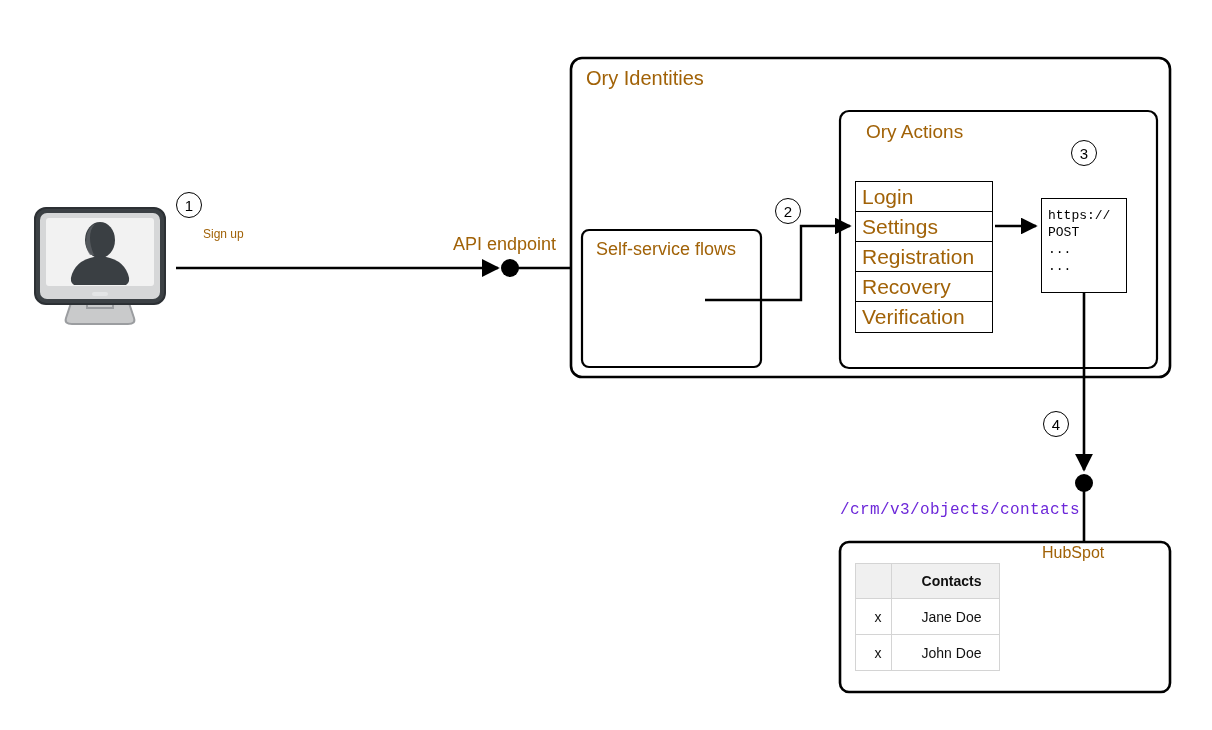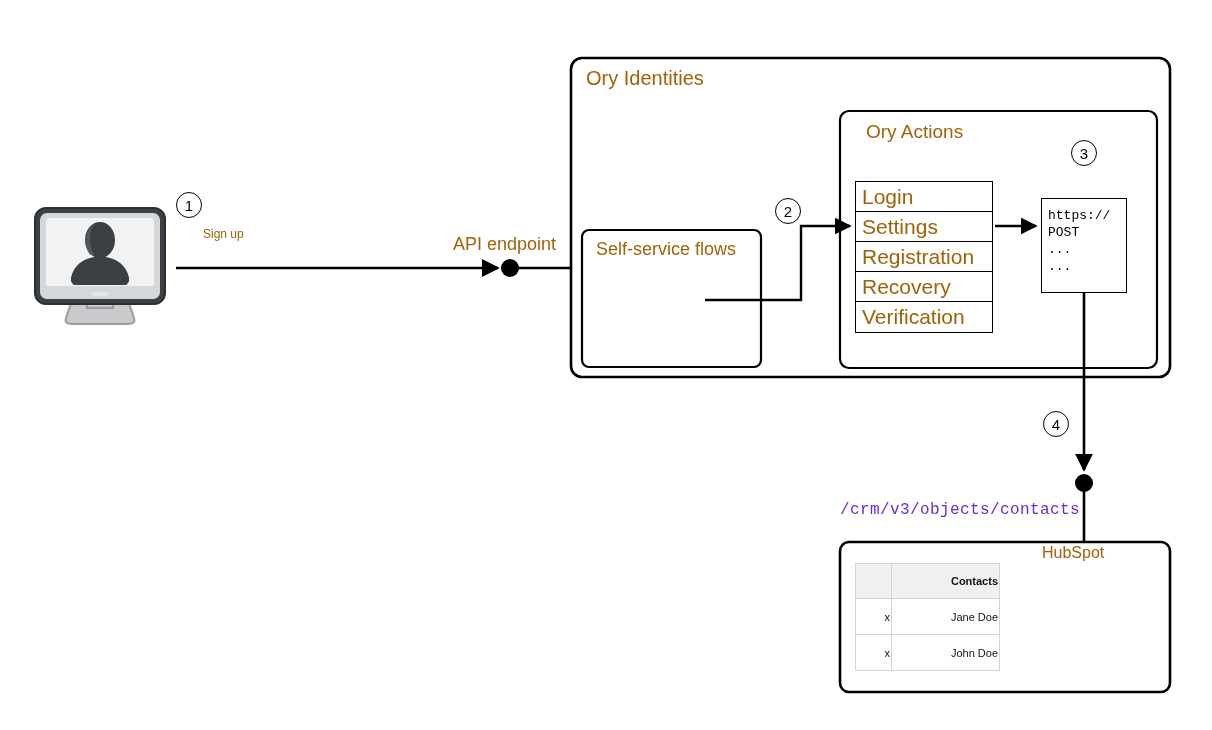--- a/index.html
+++ b/index.html
@@ -113,23 +113,23 @@
   
   .contacts-table {
     left: 855px;
     top: 563px;
     border-collapse: collapse;
     background: #ffffff;
     font-family: "Liberation Sans", sans-serif;
   }
   .contacts-table td, .contacts-table th {
     border: 1px solid #d4d4d4;
-    font-size: 11px;
+    font-size: 14px;
     color: #111111;
-    text-align: right;
+    text-align: center;
     box-sizing: border-box;
   }
   .contacts-table th {
     background: #f0f0f0;
     font-weight: bold;
     height: 35px;
   }
   .contacts-table td {
     background: #ffffff;
     height: 36px;

